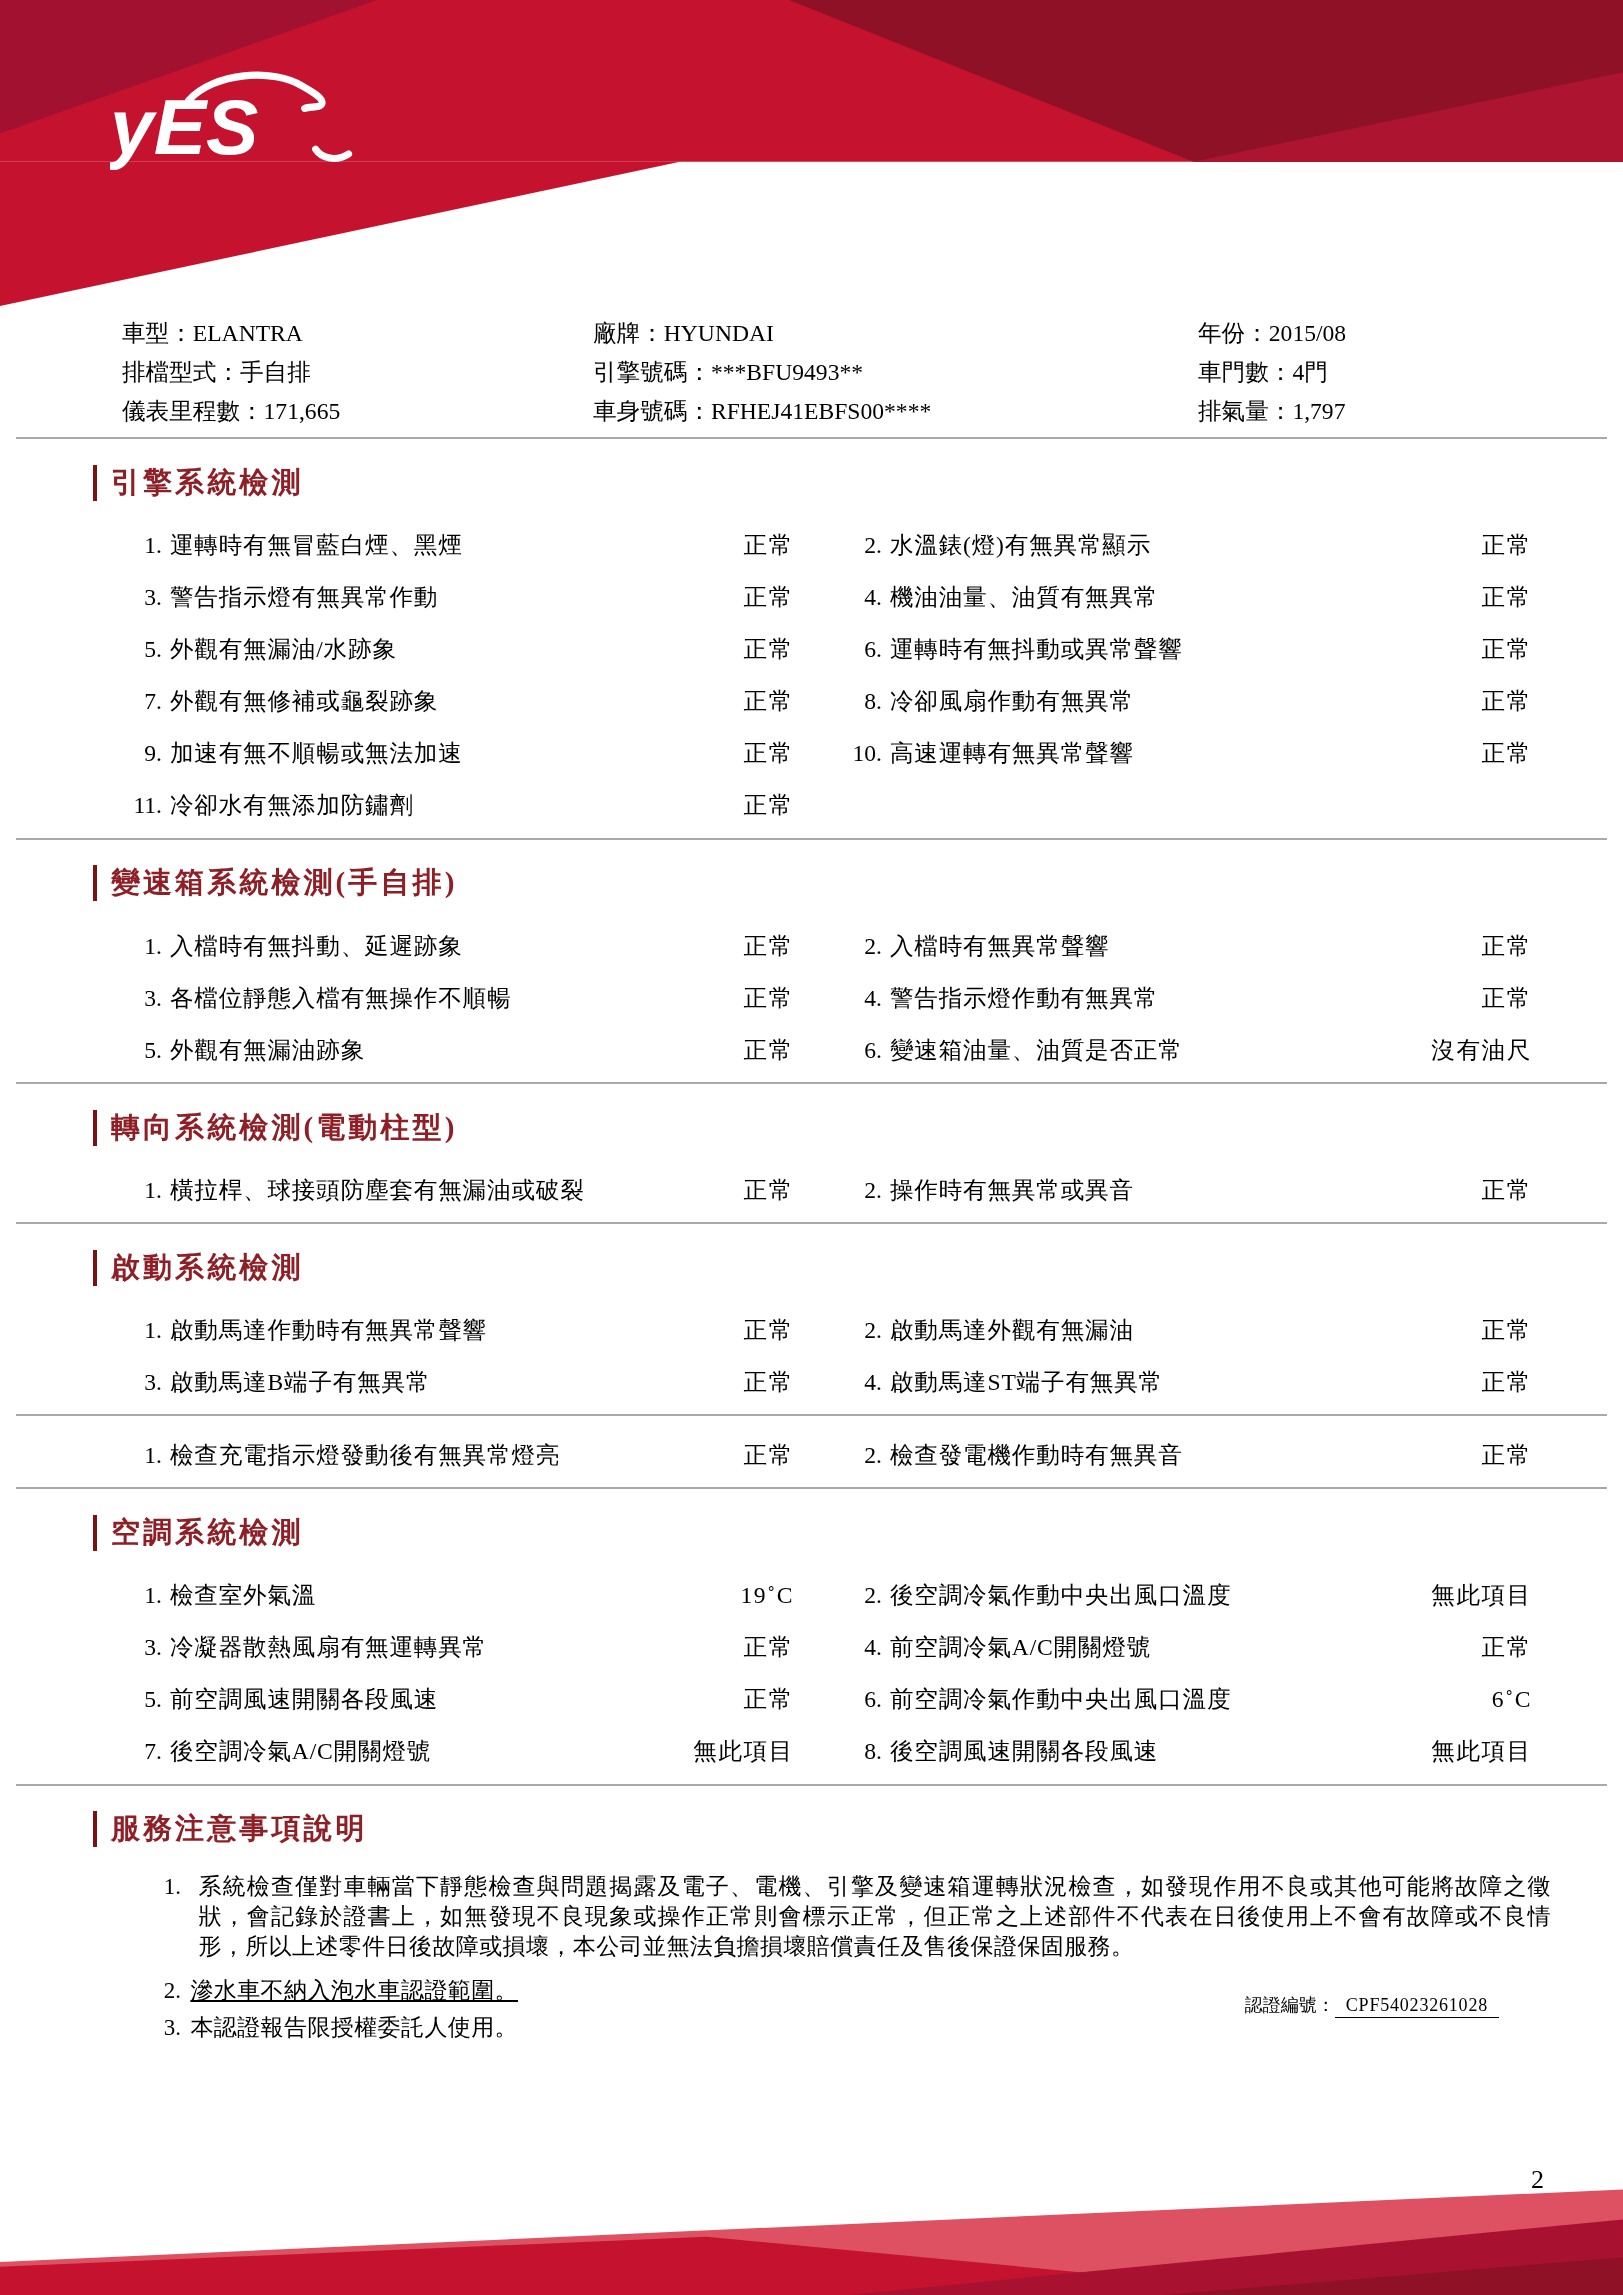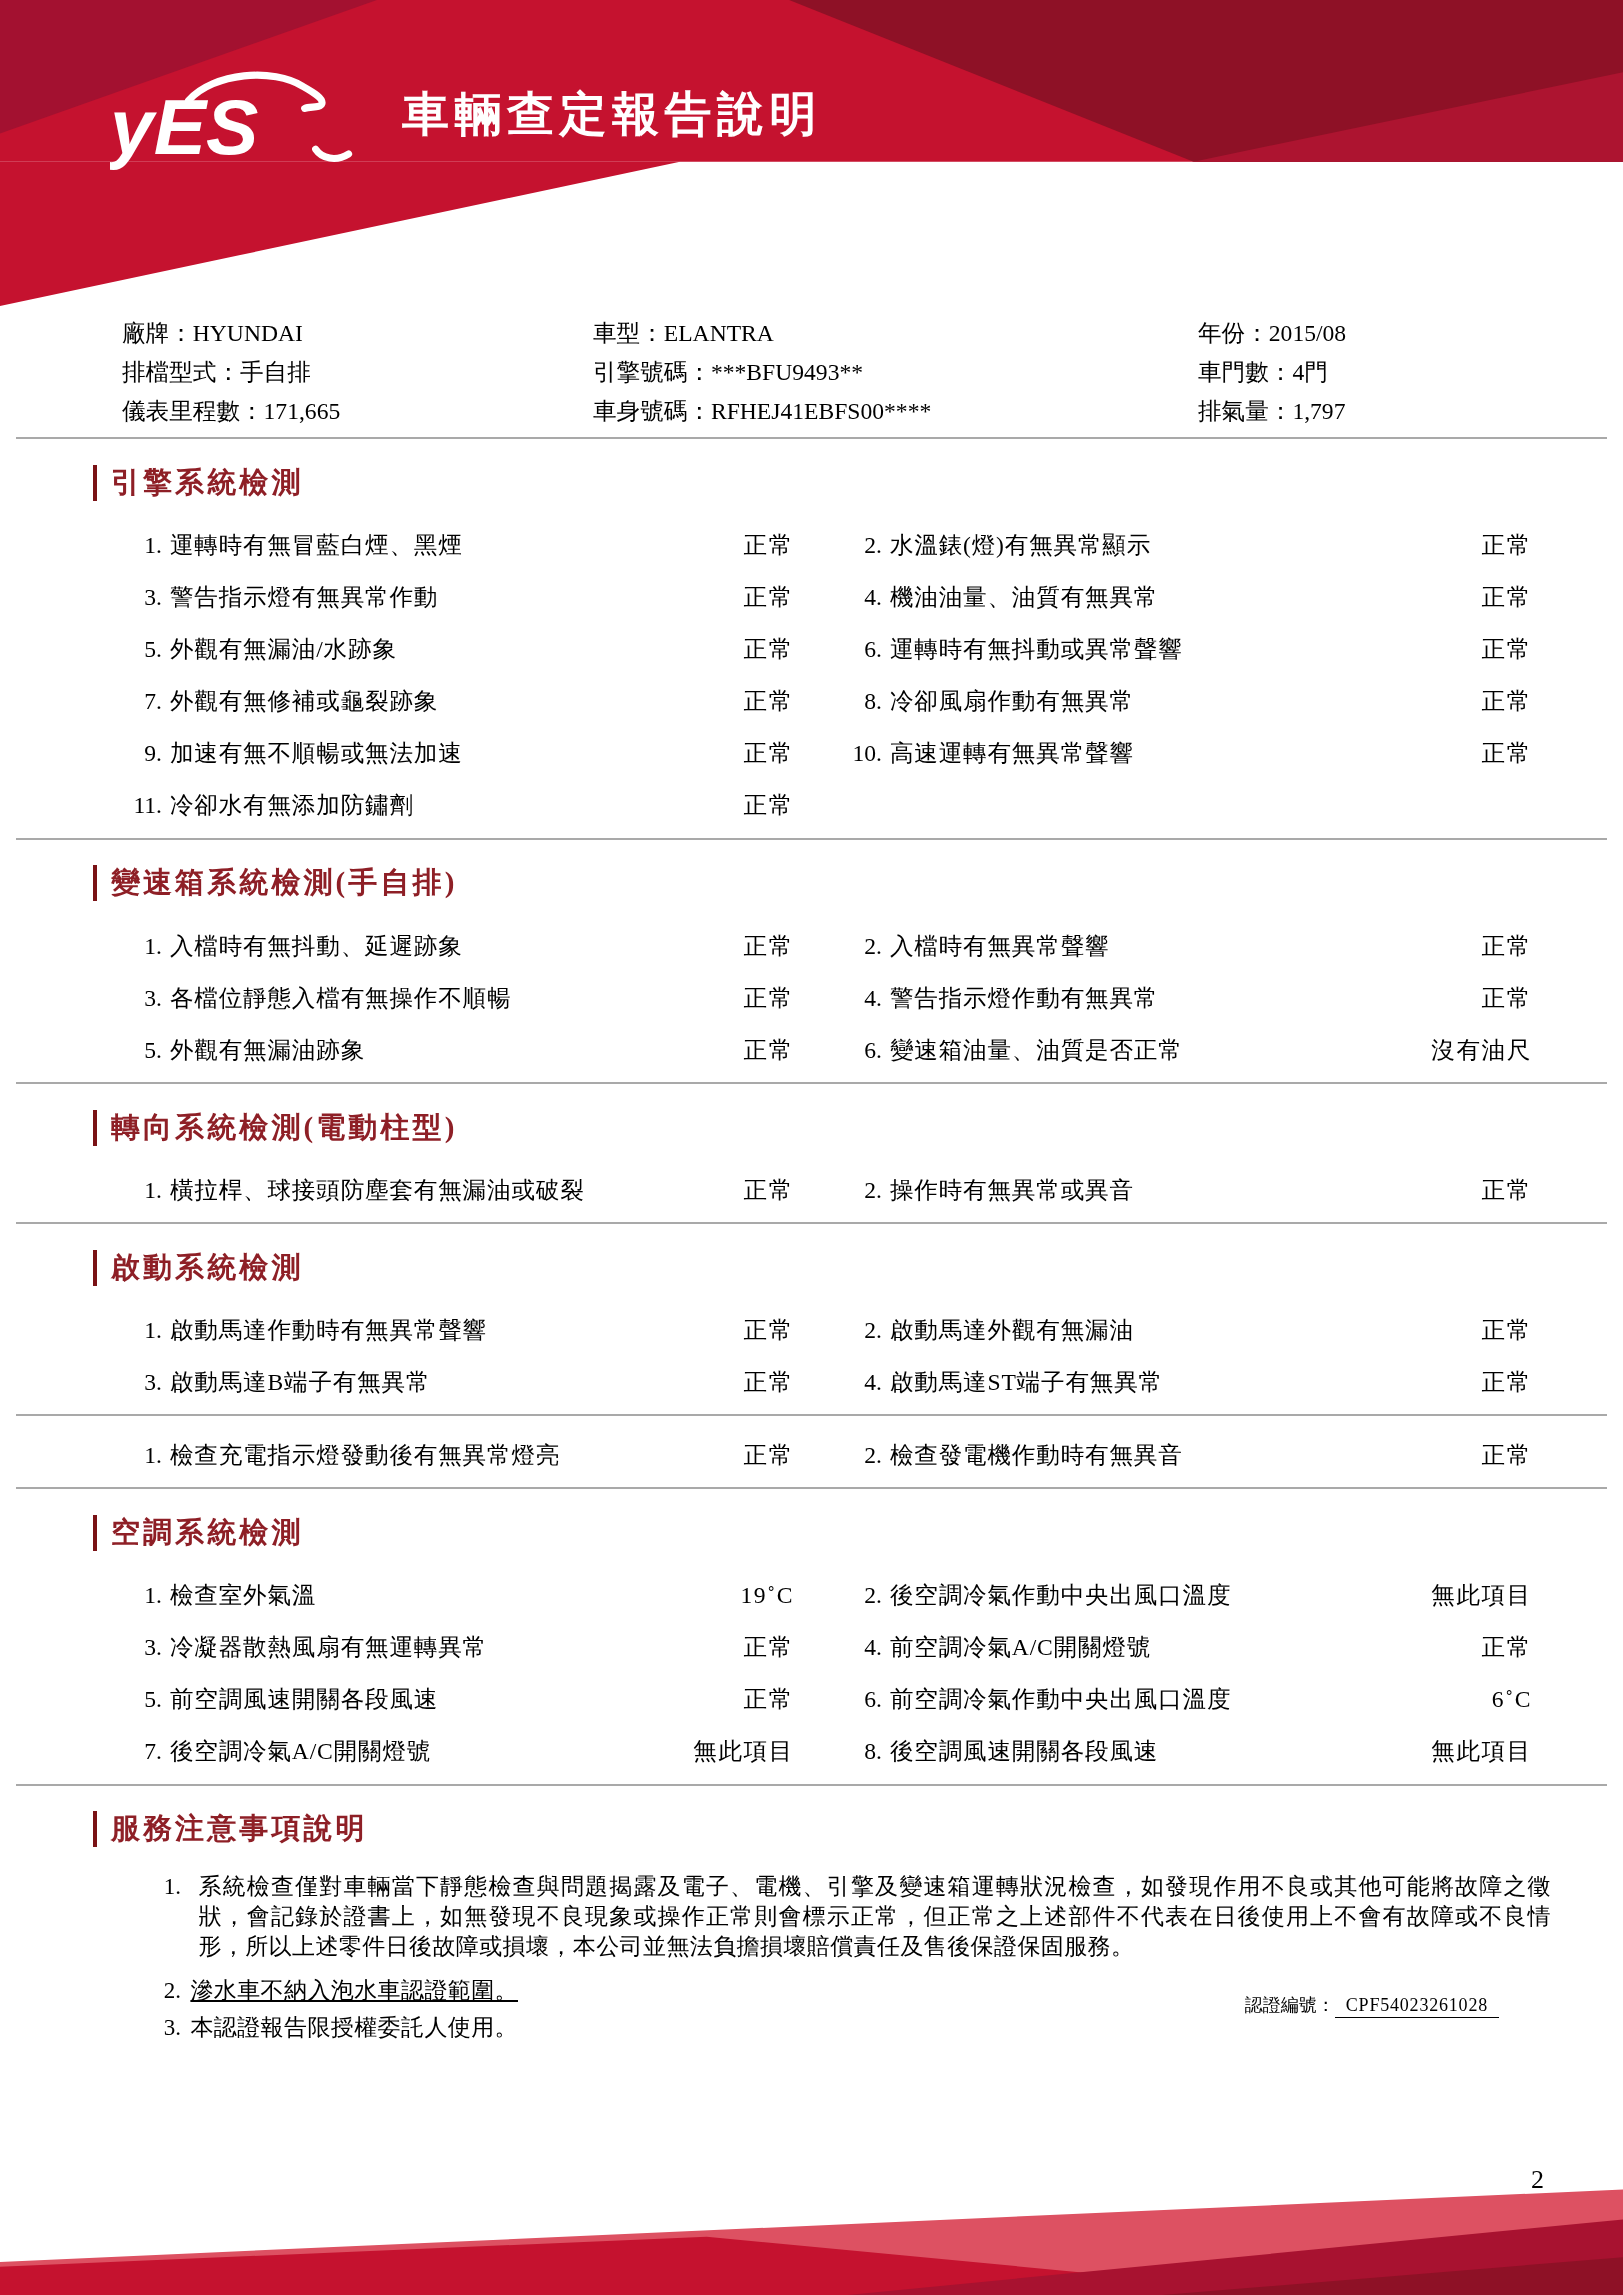--- a/index.html
+++ b/index.html
@@ -49,40 +49,39 @@
     <polygon points="1005,0 2067,0 2067,206 1520,206" fill="#8e1126"></polygon>
     <polygon points="1520,206 2067,206 2067,92" fill="#ad1430"></polygon>
   </svg>
 
   <div class="header-overlay">
     <svg class="logo" viewBox="0 0 330 140">
       <text x="0" y="112" font-family="Liberation Sans, DejaVu Sans, sans-serif" font-size="100" font-style="italic" font-weight="bold" fill="#ffffff">yES</text>
       <path d="M100,44 C132,8 208,2 246,26 C260,34 272,41 270,48 C268,54 255,51 248,54" fill="none" stroke="#ffffff" stroke-width="9" stroke-linecap="round"></path>
       <path d="M262,106 C270,118 288,122 304,112" fill="none" stroke="#ffffff" stroke-width="9" stroke-linecap="round"></path>
     </svg>
-    <div class="report-title">車輛查定報告說明</div>
   </div>
 
   <svg class="footer-art" viewBox="0 0 2067 160" preserveAspectRatio="none">
     <polygon points="0,118 2067,26 2067,160 0,160" fill="#dd5162"></polygon>
     <polygon points="0,160 0,124 900,86 1680,160" fill="#c5122f"></polygon>
     <polygon points="1080,160 2067,64 2067,160" fill="#a81230"></polygon>
     <polygon points="1480,160 2067,112 2067,160" fill="#8e1126"></polygon>
   </svg>
 
   <div class="page-number">2</div>
 
   <div class="cert-line">
     <span>認證編號：</span><span class="cert-value">CPF54023261028</span>
   </div>
 
   <main class="content">
     <div class="info-grid">
+        <div class="info-cell">車型：ELANTRA</div>
         <div class="info-cell">廠牌：HYUNDAI</div>
-        <div class="info-cell">車型：ELANTRA</div>
         <div class="info-cell">年份：2015/08</div>
         <div class="info-cell">排檔型式：手自排</div>
         <div class="info-cell">引擎號碼：***BFU9493**</div>
         <div class="info-cell">車門數：4門</div>
         <div class="info-cell">儀表里程數：171,665</div>
         <div class="info-cell">車身號碼：RFHEJ41EBFS00****</div>
         <div class="info-cell">排氣量：1,797</div>
       </div>
     <hr class="rule">
     <div id="sections">

